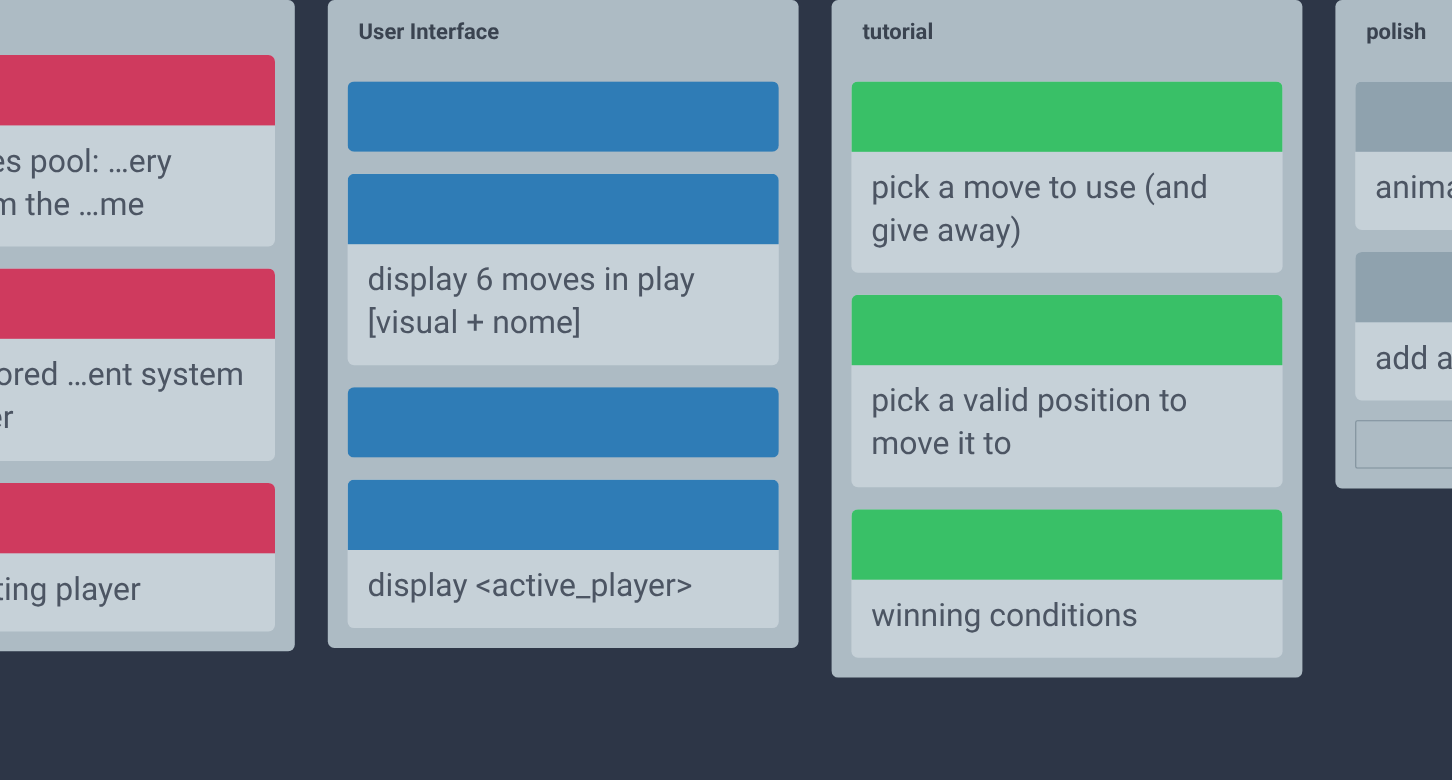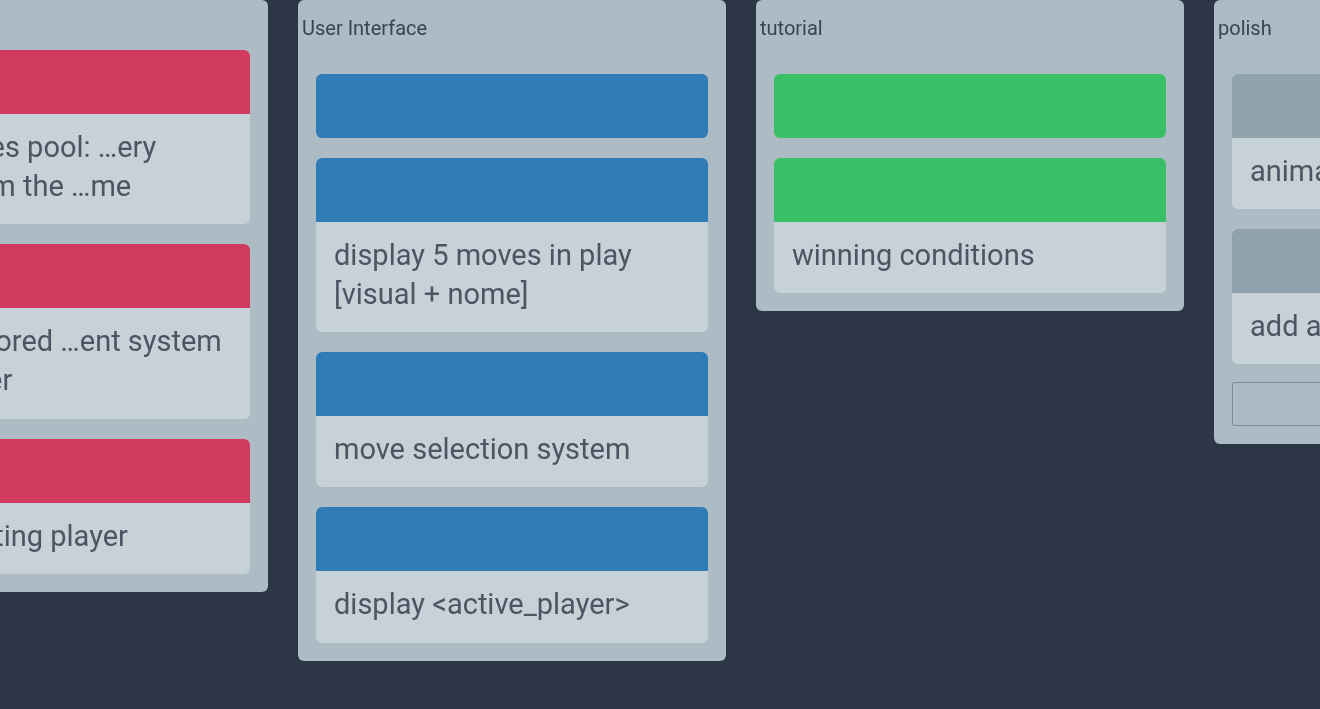--- a/index.html
+++ b/index.html
@@ -20,23 +20,23 @@
   .list {
     background: #adbbc4;
     border-radius: 6px;
     flex: 0 0 428px;
     display: flex;
     flex-direction: column;
     padding: 0;
     overflow: hidden;
   }
   .list-header {
-    padding: 16px 20px 16px 4px;
+    padding: 16px 20px 16px 28px;
     font-size: 20px;
-    font-weight: 400;
+    font-weight: 700;
     color: #3a4350;
   }
   .cards {
     display: flex;
     flex-direction: column;
     gap: 20px;
     padding: 18px 18px 18px 18px;
   }
   .card {
     background: #c6d1d8;
@@ -103,38 +103,42 @@
   </div>
 
   <div class="list">
     <div class="list-header">User Interface</div>
     <div class="cards">
       <div class="card">
         <div class="card-color color-blue"></div>
       </div>
       <div class="card">
         <div class="card-color color-blue"></div>
-        <div class="card-body">display 5 moves in play [visual + nome]</div>
+        <div class="card-body">display 6 moves in play [visual + nome]</div>
       </div>
       <div class="card">
         <div class="card-color color-blue"></div>
-        <div class="card-body">move selection system</div>
       </div>
       <div class="card">
         <div class="card-color color-blue"></div>
         <div class="card-body">display &lt;active_player&gt;</div>
       </div>
     </div>
   </div>
 
   <div class="list">
     <div class="list-header">tutorial</div>
     <div class="cards">
       <div class="card">
         <div class="card-color color-green"></div>
+        <div class="card-body">pick a move to use (and give away)</div>
+      </div>
+      <div class="card">
+        <div class="card-color color-green"></div>
+        <div class="card-body">pick a valid position to move it to</div>
       </div>
       <div class="card">
         <div class="card-color color-green"></div>
         <div class="card-body">winning conditions</div>
       </div>
     </div>
   </div>
 
   <div class="list">
     <div class="list-header">polish</div>

